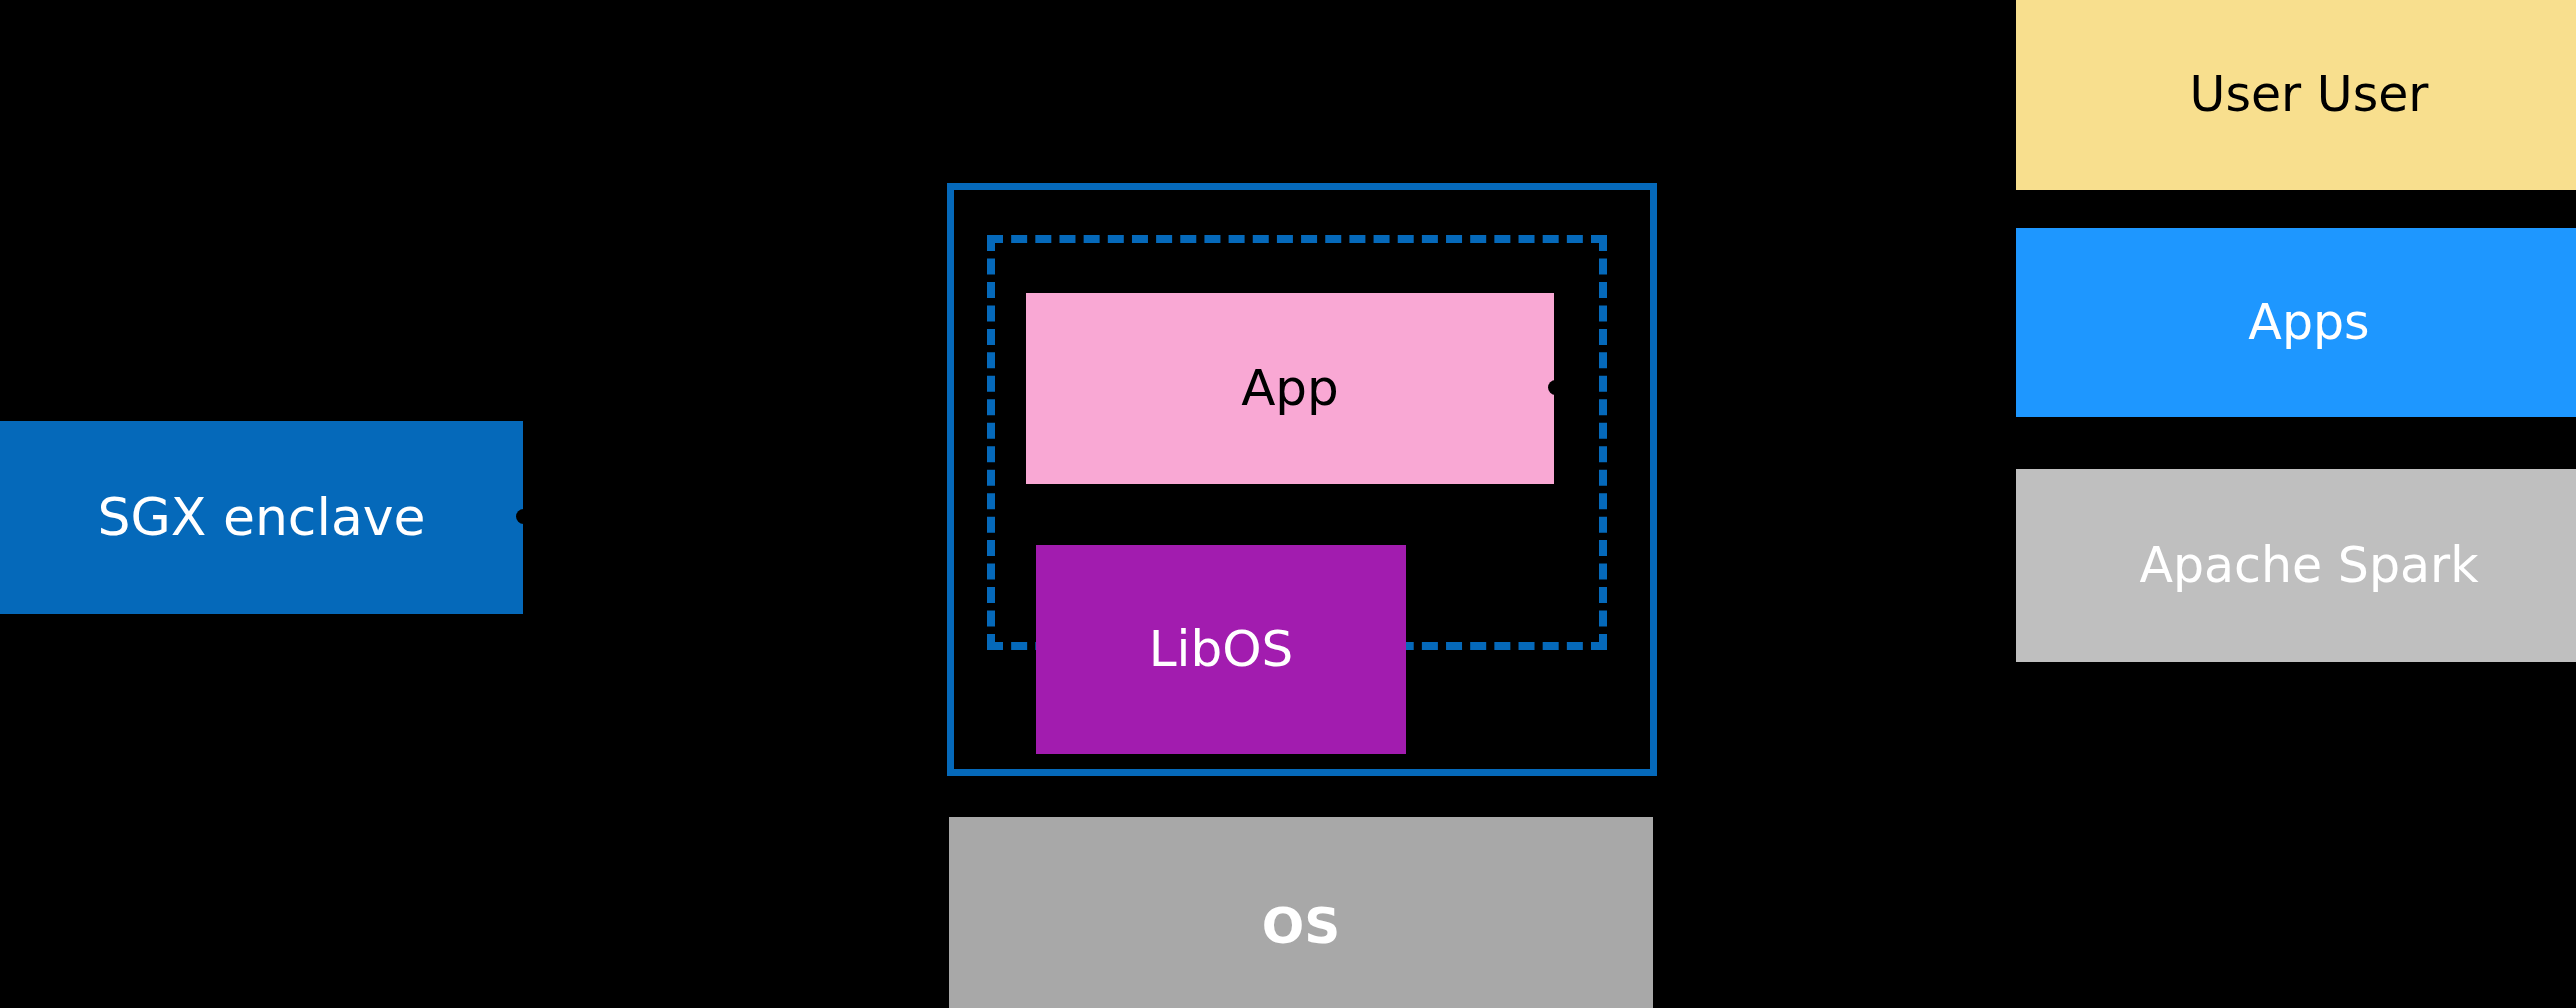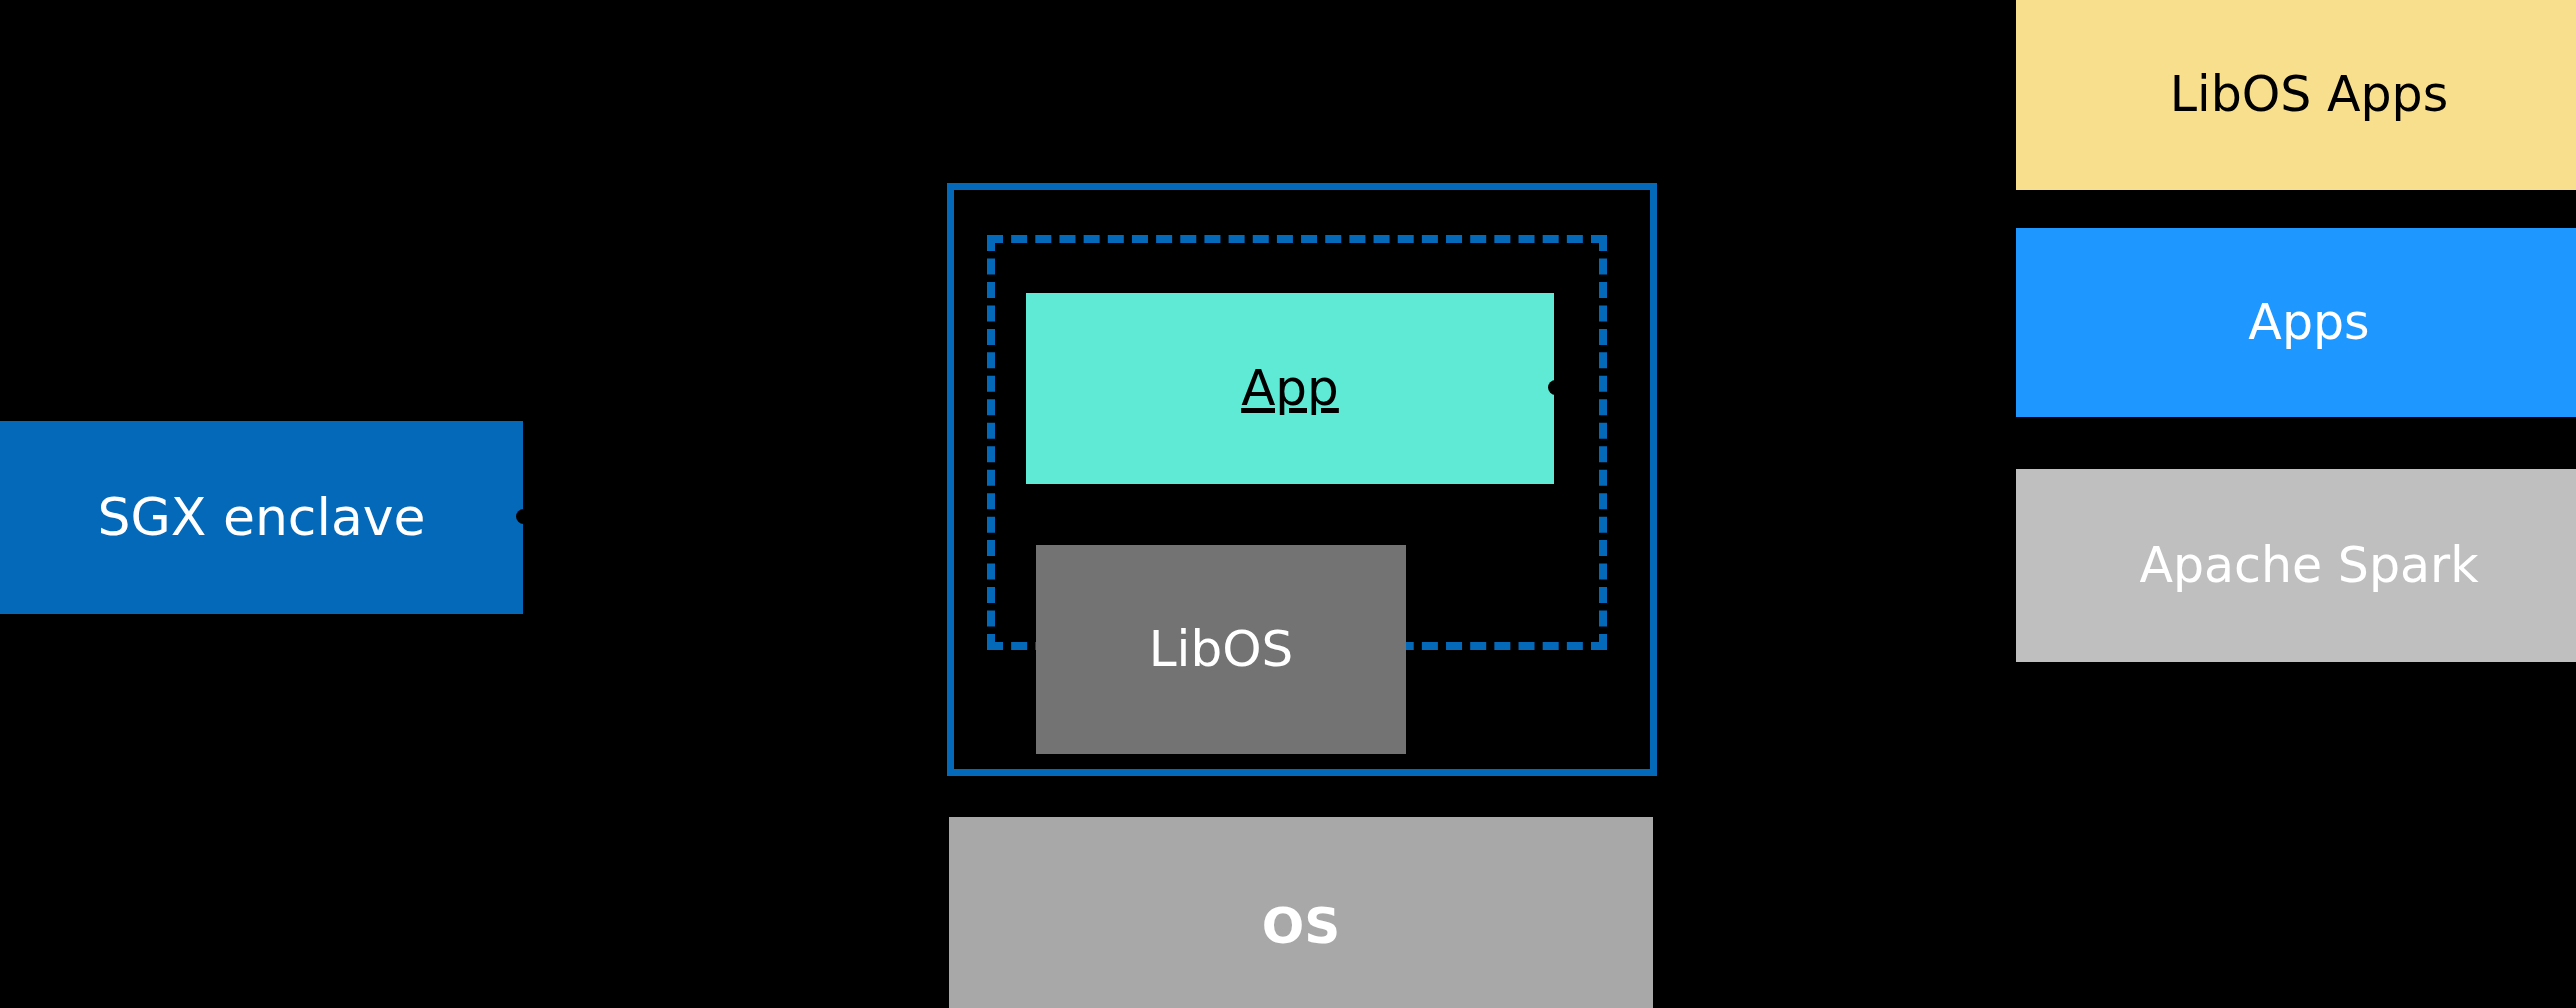--- a/index.html
+++ b/index.html
@@ -56,32 +56,31 @@
     border: 8.4px dashed #0569BA;
     background: transparent;
   }
 
   
   #app-box {
     left: 1026px;
     top: 293px;
     width: 528px;
     height: 191px;
-    background: #5eead4;
+    background: #f9a8d4;
     color: #000000;
     font-size: 50px;
-    text-decoration: underline;
   }
   
   #libos-box {
     left: 1036px;
     top: 545px;
     width: 370px;
     height: 209px;
-    background: #737373;
+    background: #a21caf;
     color: #FFFFFF;
     font-size: 50px;
   }
   
   #os-box {
     left: 949px;
     top: 817px;
     width: 704px;
     height: 218px;
     background: #A8A8A8;
@@ -166,21 +165,21 @@
 
   <div class="box" id="libos-box">
     <span>LibOS</span>
   </div>
 
   <div class="box" id="os-box">
     <span>OS</span>
   </div>
 
   <div class="box" id="user-apps-box">
-    <span class="label">LibOS Apps</span>
+    <span class="label">User User</span>
   </div>
 
   <div class="box" id="bigdl-box">
     <span>Apps</span>
   </div>
 
   <div class="box" id="apache-spark-box">
     <span>Apache Spark</span>
   </div>
 

